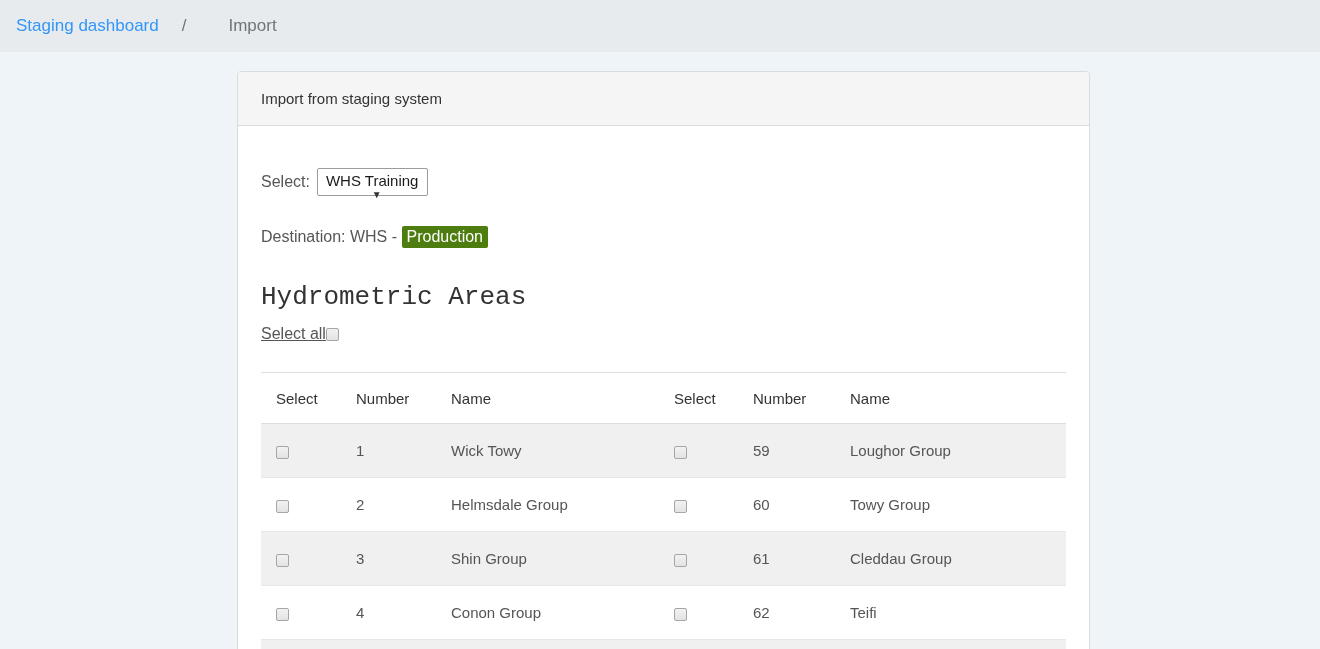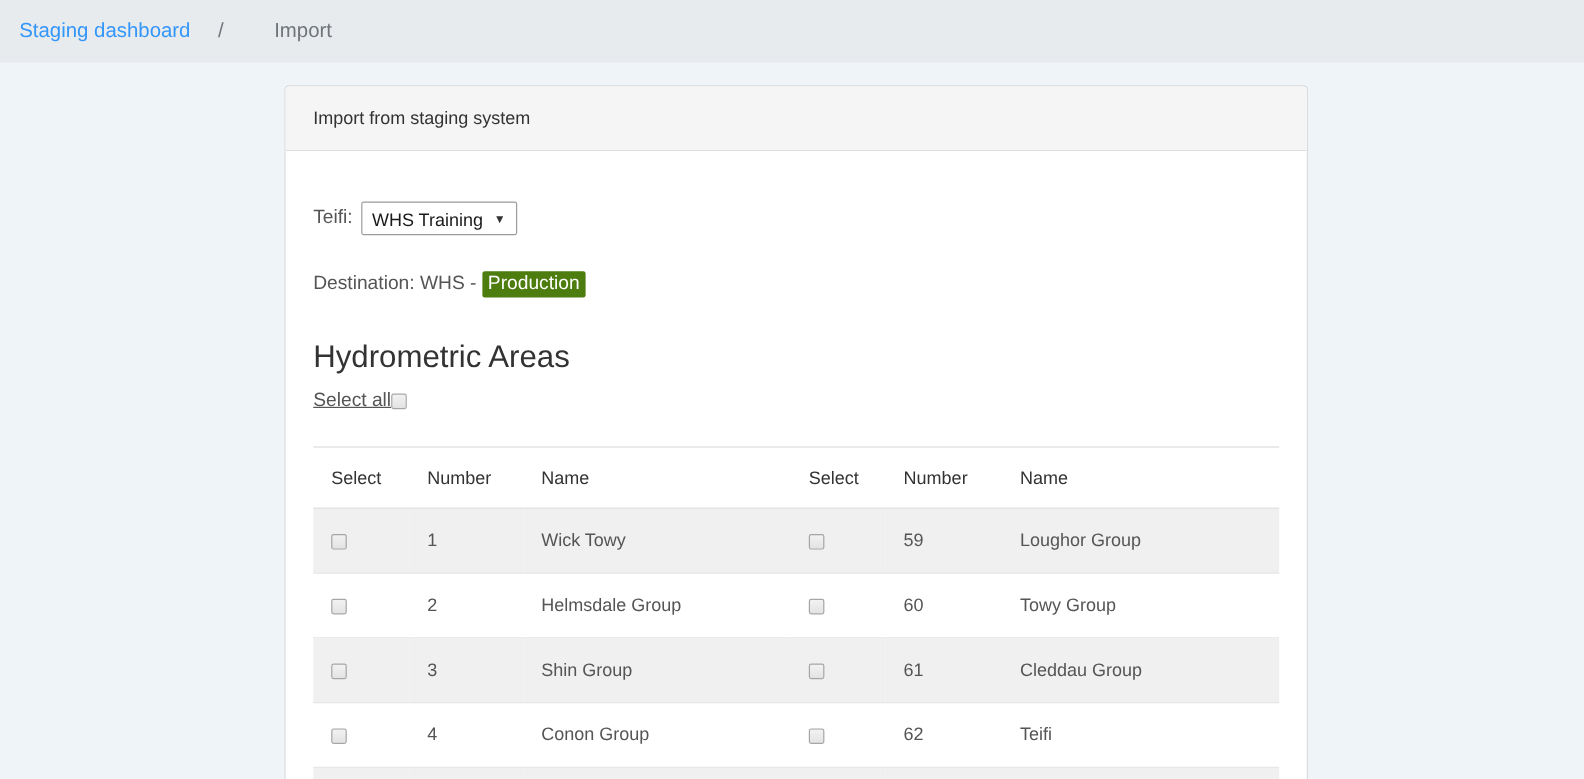--- a/index.html
+++ b/index.html
@@ -60,20 +60,21 @@
     align-items: center;
     margin-left: 7px;
     border: 1px solid #9c9c9c;
     border-radius: 2px;
     background: #ffffff;
     padding: 3px 9px 0 8px;
     font-size: 15px;
     color: #1a1a1a;
     cursor: pointer;
     height: 28px;
+    flex-direction: column;
   }
   .select-box .arrow {
     font-size: 10px;
     color: #333333;
     margin-left: 9px;
   }
 
   .label-danger {
     background: #4d7c0f;
     color: #ffffff;
@@ -81,20 +82,21 @@
     border-radius: 2px;
   }
 
   
   .section-heading {
     margin-top: 32px;
     font-size: 26px;
     line-height: 34px;
     font-weight: 500;
     color: #333333;
+    font-family: Liberation Mono, monospace;
   }
   .select-all-row {
     margin-top: 10px;
     height: 20px;
     font-size: 16px;
     color: #555555;
     display: flex;
     align-items: center;
     text-decoration: underline;
   }
@@ -148,21 +150,21 @@
   <span class="crumb-sep">/</span>
   <span class="crumb-current">Import</span>
 </div>
 
 <div class="panel">
   <div class="panel-header">Import from staging system</div>
 
   <div class="panel-body">
 
     <div class="form-row row-source">
-      <span>Teifi:</span>
+      <span>Select:</span>
       <span class="select-box">
         <span>WHS Training</span>
         <span class="arrow">▼</span>
       </span>
     </div>
 
     <div class="form-row row-destination">
       <span>Destination:</span>
       <span>WHS -</span>
       <span class="label-danger">Production</span>

